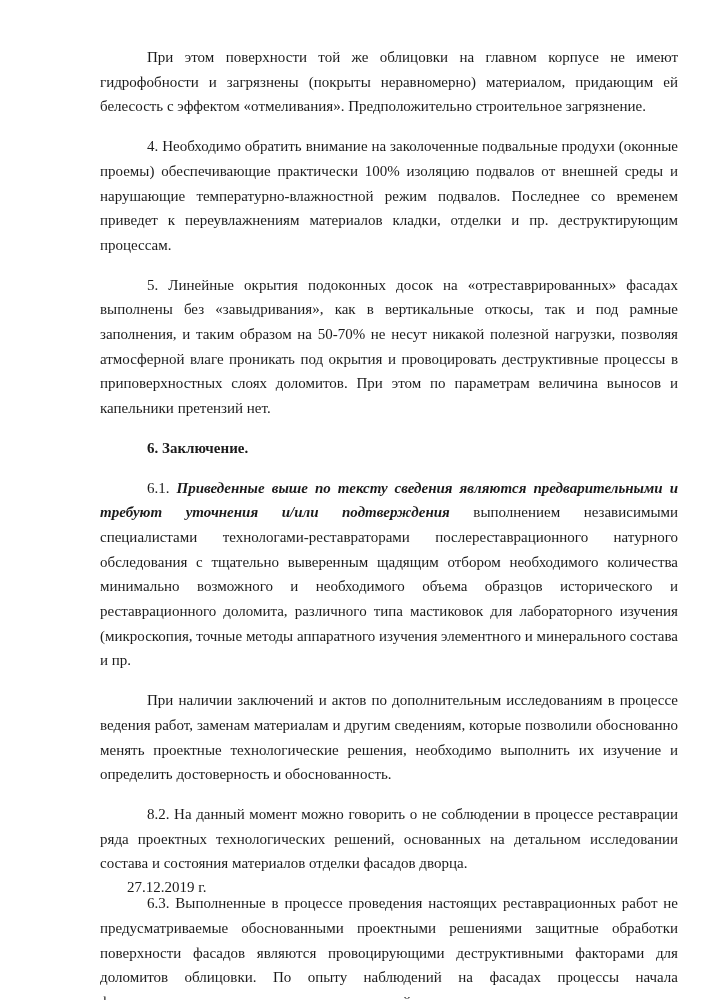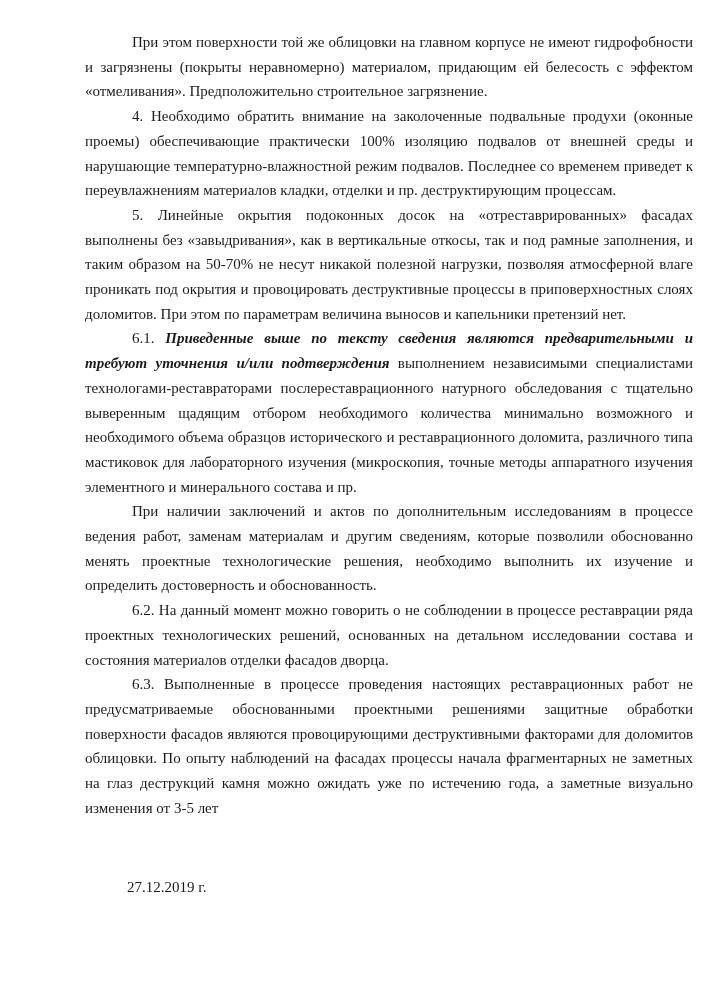--- a/index.html
+++ b/index.html
@@ -29,21 +29,21 @@
   .body-text {
     position: absolute;
     left: 85px;
     top: 30px;
     width: 608px;
     font-size: 15px;
     line-height: 24.7px;
     text-align: justify;
   }
   .body-text p {
-    margin: 0;
+    margin: 15px;
     padding: 0;
     text-indent: 47px;
     font-family: Liberation Serif, serif;
   }
   .heading-bold {
     font-weight: 700;
   }
   .emphasis {
     font-weight: 700;
     font-style: italic;
@@ -73,26 +73,27 @@
   <div class="page-number">11</div>
 
   <div class="body-text">
 
     <p>При этом поверхности той же облицовки на главном корпусе не имеют гидрофобности и загрязнены (покрыты неравномерно) материалом, придающим ей белесость  с эффектом «отмеливания». Предположительно строительное загрязнение.</p>
 
     <p>4. Необходимо обратить внимание на заколоченные подвальные продухи (оконные проемы) обеспечивающие практически 100% изоляцию подвалов от внешней среды и нарушающие температурно-влажностной режим подвалов. Последнее со временем приведет к переувлажнениям материалов кладки, отделки и пр. деструктирующим процессам.</p>
 
     <p>5. Линейные окрытия подоконных досок на «отреставрированных» фасадах выполнены без «завыдривания», как в вертикальные откосы, так и под рамные заполнения, и таким образом на 50-70% не несут никакой полезной нагрузки, позволяя атмосферной влаге проникать под окрытия и провоцировать деструктивные процессы в приповерхностных слоях доломитов. При этом по параметрам величина выносов и капельники претензий нет.</p>
 
+    <p class="heading-bold">6. Заключение.</p>
 
     <p><span>6.1. </span><span class="emphasis">Приведенные выше по тексту сведения являются предварительными и требуют уточнения и/или подтверждения</span><span>  выполнением независимыми специалистами технологами-реставраторами послереставрационного натурного обследования с тщательно выверенным щадящим отбором необходимого количества минимально возможного и необходимого объема образцов исторического и реставрационного доломита, различного типа мастиковок для лабораторного изучения (микроскопия, точные методы аппаратного изучения элементного и минерального состава и пр.</span></p>
 
     <p>При наличии заключений и актов по дополнительным исследованиям в процессе ведения работ, заменам материалам и другим сведениям, которые позволили обоснованно менять проектные технологические решения, необходимо выполнить их изучение и определить достоверность и обоснованность.</p>
 
-    <p>6.2. На данный момент можно говорить о не соблюдении в процессе реставрации ряда проектных технологических решений, основанных на детальном исследовании состава и состояния материалов отделки фасадов дворца.</p>
+    <p>8.2. На данный момент можно говорить о не соблюдении в процессе реставрации ряда проектных технологических решений, основанных на детальном исследовании состава и состояния материалов отделки фасадов дворца.</p>
 
     <p>6.3. Выполненные в процессе проведения настоящих  реставрационных работ не предусматриваемые обоснованными проектными решениями защитные обработки поверхности фасадов являются провоцирующими деструктивными факторами для доломитов облицовки. По опыту наблюдений на фасадах процессы начала фрагментарных не заметных на глаз деструкций камня можно ожидать уже по истечению года, а заметные визуально изменения от 3-5 лет</p>
 
   </div>
 
   <div class="date-line">27.12.2019 г.</div>
 
 
 </div>
 

